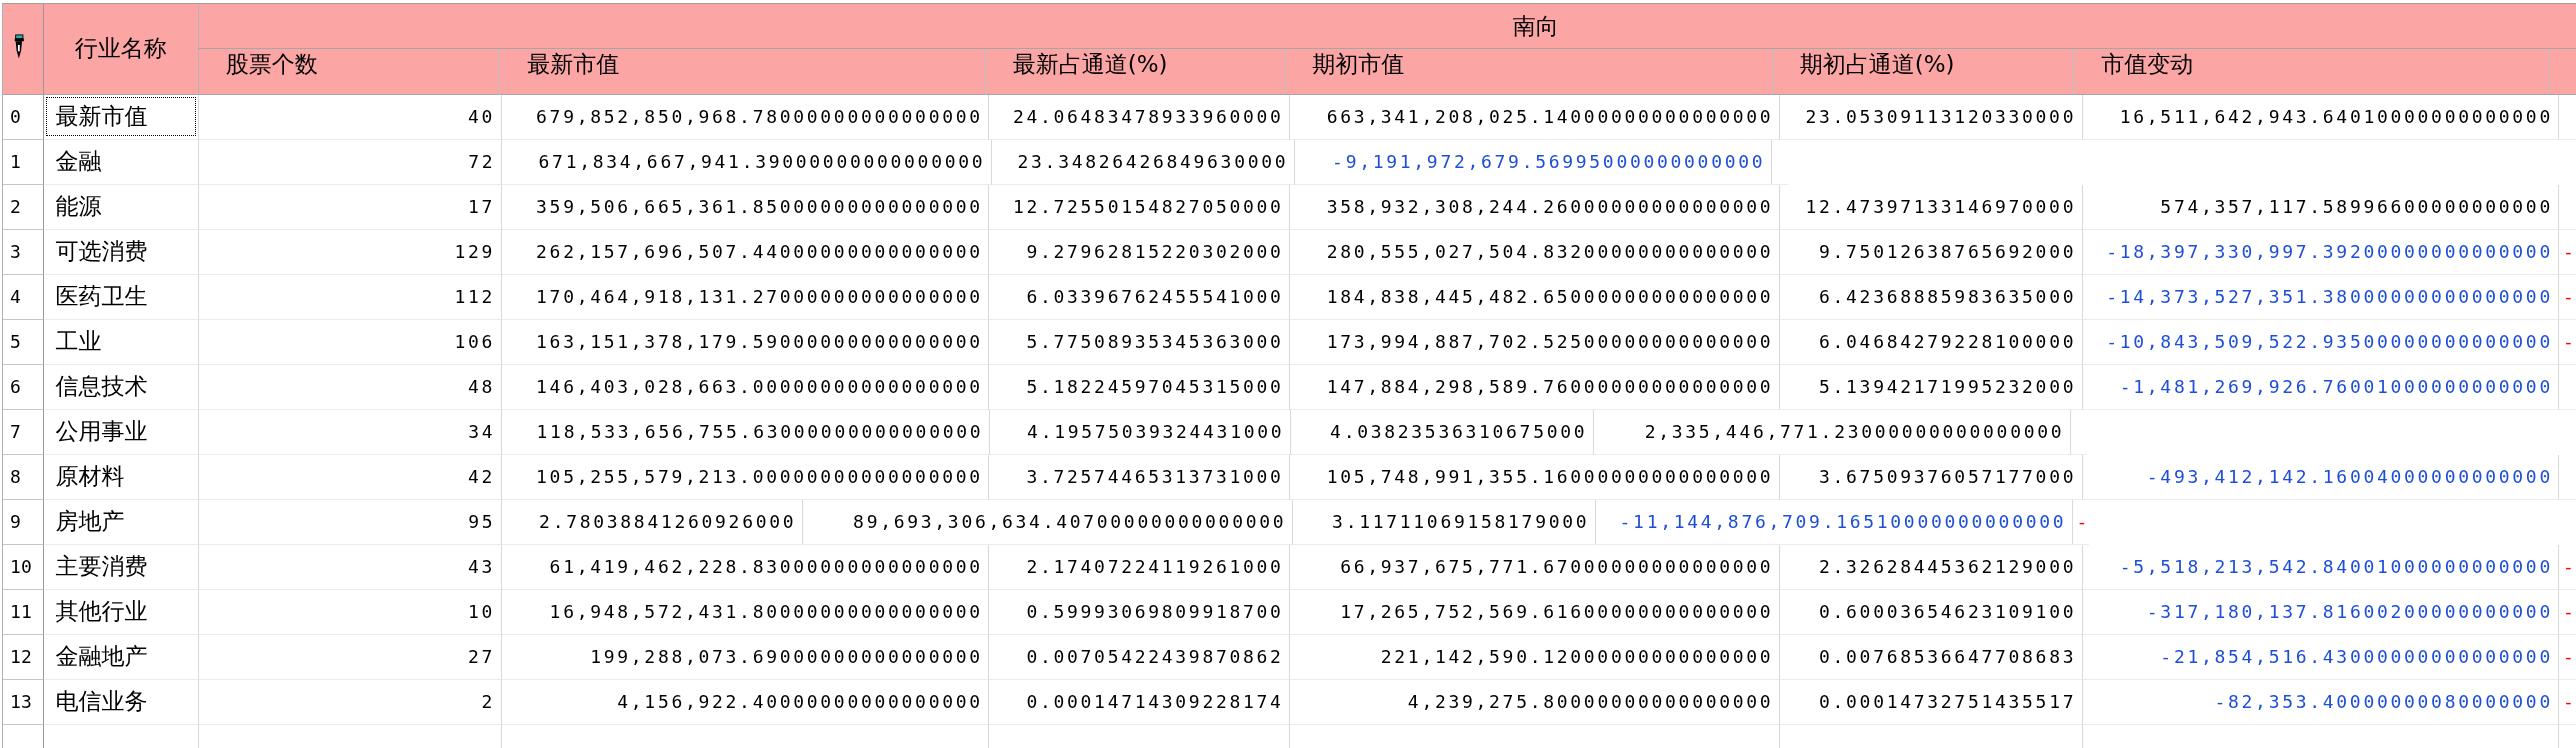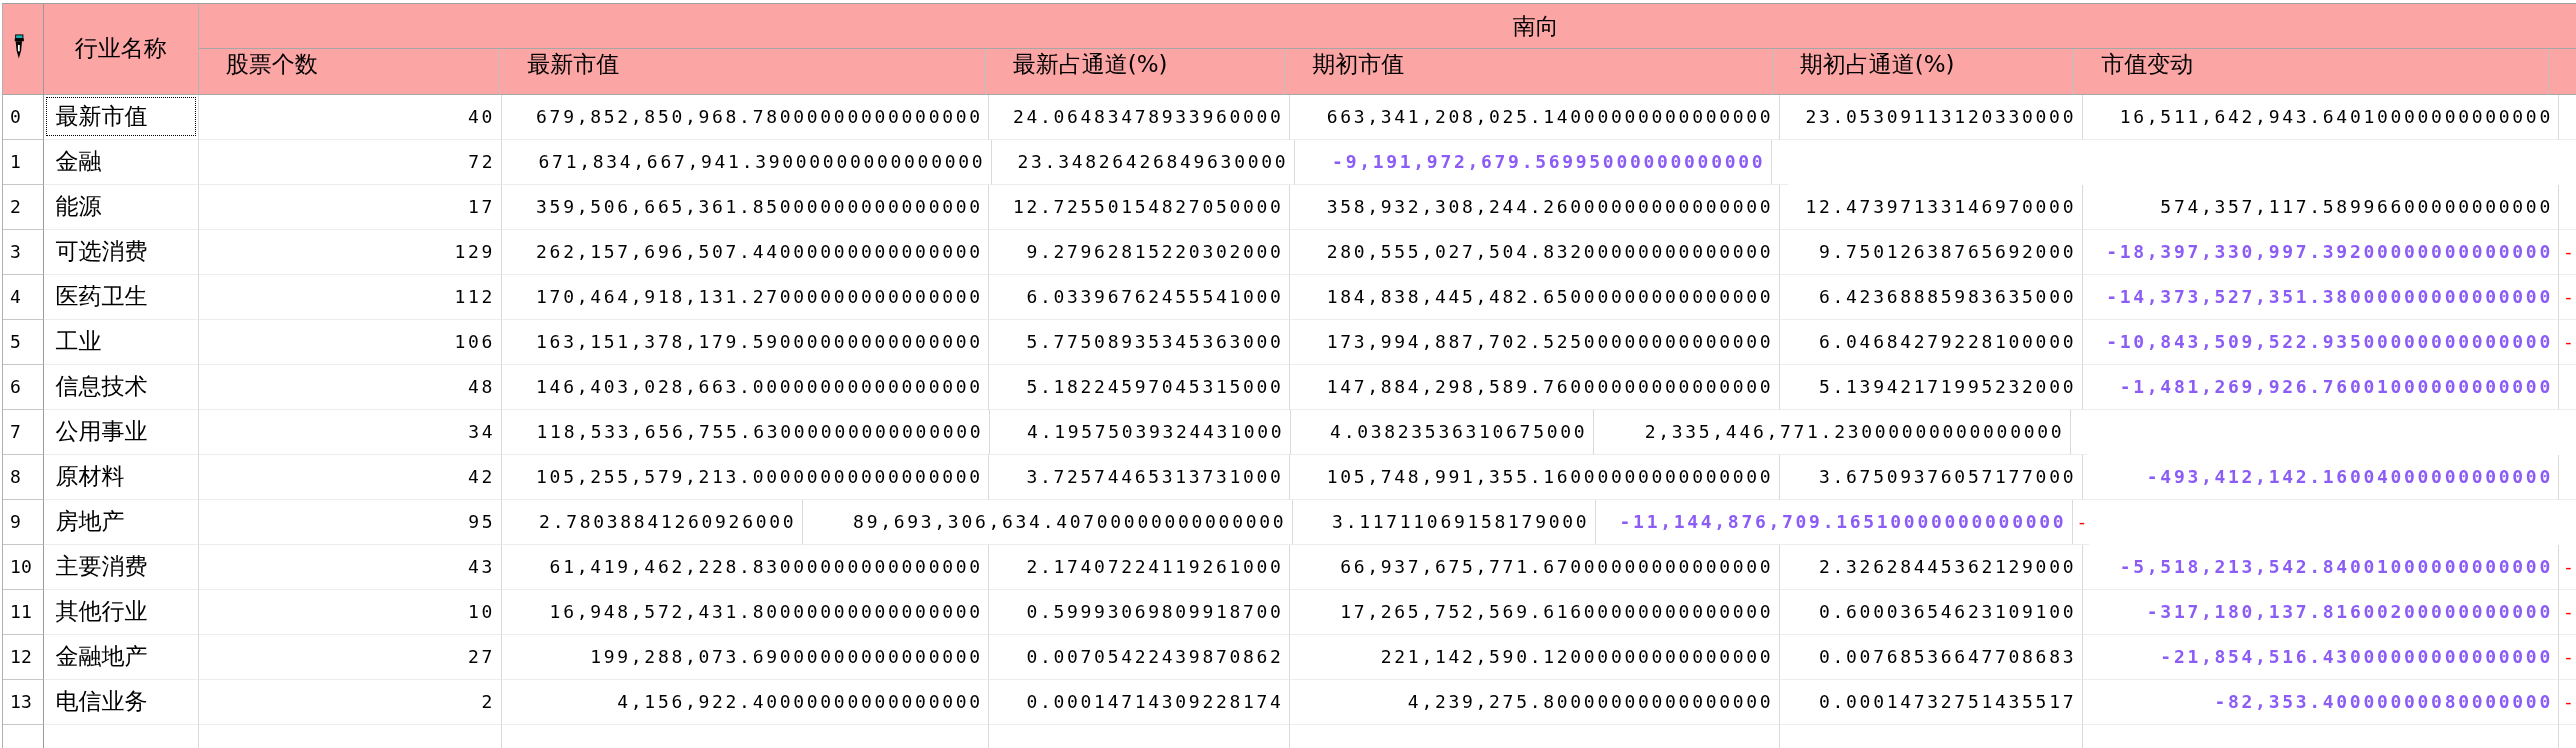--- a/index.html
+++ b/index.html
@@ -25,21 +25,21 @@
   .c{height:100%;border-right:0.9px solid #d9d9d9;border-bottom:0.9px solid #ececec;
      display:flex;align-items:center;white-space:nowrap;overflow:hidden;}
   .seq{border-right:0.9px solid #9a9a9a;border-bottom:0.9px solid #c6c6c6;
        font-family:"DejaVu Sans Mono",monospace;font-size:18px;padding-left:7.3px;}
   .name{padding:0;position:relative;font-size:23px;}
   .namebox{display:flex;align-items:center;width:calc(100% - 3.6px);height:calc(100% - 5.5px);
            margin:2.7px 1.8px;padding-left:9px;border:0.9px solid transparent;}
   .namebox.selected{border:0.9px dotted #000;}
   .num{font-family:"DejaVu Sans Mono",monospace;font-size:18px;letter-spacing:2.7px;
        justify-content:flex-end;padding-right:5.5px;}
-  .neg{color:#8b5cf6;font-weight:bold;}
+  .neg{color:#1d4ed8;}
   .clipcell{border-right:none;font-family:"DejaVu Sans Mono",monospace;font-size:18px;
             color:#ff0000;justify-content:flex-start;padding-left:3.6px;}
   
   .w-seq{width:41px}.w-name{width:155px}.w-c1{width:303px}.w-c2{width:488px}
   .w-c3{width:301px}.w-c4{width:490px}.w-c5{width:303px}.w-c6{width:477px}.w-clip{width:16.4px}
   
   .filler{display:flex;height:24.6px;}
   .filler .c{border-bottom:none;}
 </style>
 </head>

